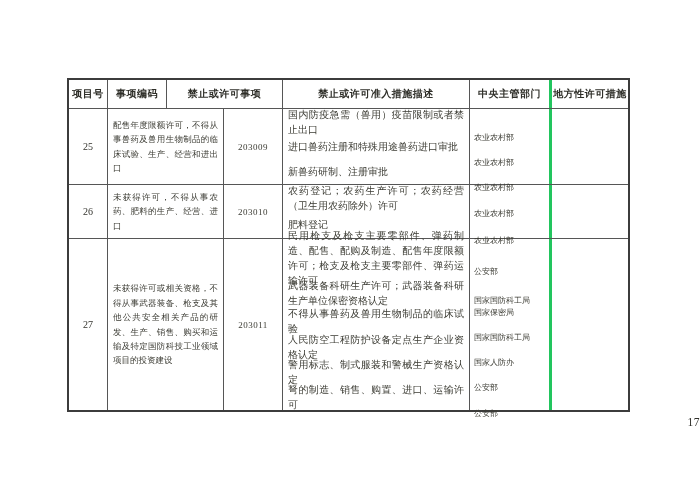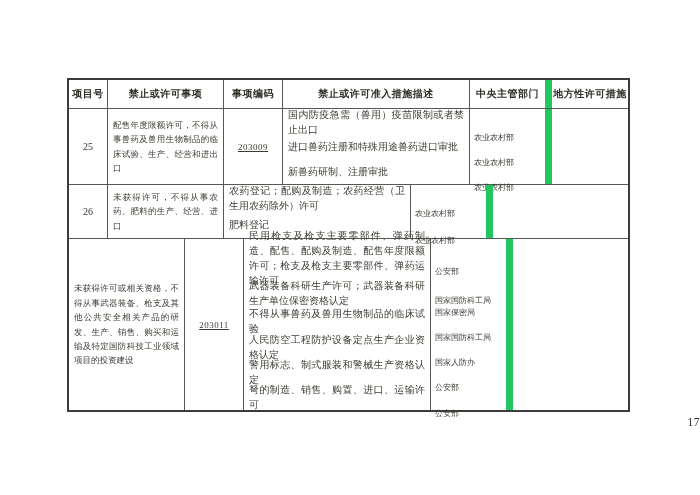--- a/index.html
+++ b/index.html
@@ -21,21 +21,21 @@
     display: flex;
     flex-direction: column;
     background: #fff;
   }
   .trow { display: flex; border-bottom: 1px solid #565656; flex: 0 0 auto; }
   .trow:last-child { border-bottom: none; }
   .cell { border-right: 1px solid #565656; overflow: hidden; }
   .c1 { width: 39px; }
   .c2 { width: 116px; }
   .c3 { width: 59px; }
-  .c45 { width: 269px; display: flex; flex-direction: column; border-right: 7px solid #22c55e; }
+  .c45 { width: 269px; display: flex; flex-direction: column; border-right: 3px solid #22c55e; }
   .c6 { width: 76px; border-right: none; }
   .hdr .hcell {
     font-weight: bold;
     font-size: 10px;
     color: #2e2e28;
     display: flex;
     align-items: center;
     justify-content: center;
     letter-spacing: 0.5px;
   }
@@ -52,21 +52,20 @@
     font-size: 8.5px;
     line-height: 1.7;
     padding: 2px 5px;
     display: flex; align-items: center;
     text-align: justify;
   }
   .codecell {
     font-size: 9px;
     display: flex; align-items: center; justify-content: center;
     letter-spacing: 0.5px;
-    text-decoration: underline;
   }
   .subrow { flex: 1 1 auto; display: flex; min-height: 0; }
   .mcell {
     width: 187px;
     border-right: 1px solid #565656;
     font-size: 10px;
     line-height: 1.5;
     padding: 1px 5px;
     display: flex; align-items: center;
     text-align: justify;
@@ -88,22 +87,22 @@
     color: #2f2f2a;
     letter-spacing: 0.5px;
   }
 </style>
 </head>
 <body>
 
 <div class="doc-table">
     <div class="trow hdr" style="height: 29px;">
       <div class="cell c1 hcell">项目号</div>
+      <div class="cell c3 hcell">事项编码</div>
       <div class="cell c2 hcell">禁止或许可事项</div>
-      <div class="cell c3 hcell">事项编码</div>
       <div class="c45">
         <div class="c4h hcell">禁止或许可准入措施描述</div>
         <div class="c5h hcell">中央主管部门</div>
       </div>
       <div class="cell c6 hcell">地方性许可措施</div>
     </div>
     <div class="trow" style="height: 76px;">
       <div class="cell c1 idcell">25</div>
       <div class="cell c2 itemcell">配售年度限额许可，不得从事兽药及兽用生物制品的临床试验、生产、经营和进出口</div>
       <div class="cell c3 codecell">203009</div>
@@ -125,37 +124,39 @@
           <div class="dcell">
             <div>农业农村部</div>
           </div>
         </div>
       </div>
       <div class="cell c6 localcell"></div>
     </div>
     <div class="trow" style="height: 54px;">
       <div class="cell c1 idcell">26</div>
       <div class="cell c2 itemcell">未获得许可，不得从事农药、肥料的生产、经营、进口</div>
-      <div class="c45">
-        <div class="subrow">
-          <div class="mcell">农药登记；配购及制造；农药经营（卫生用农药除外）许可</div>
+      <div class="cell c3 codecell">203010</div>
+      <div class="c45">
+        <div class="subrow">
+          <div class="mcell">农药登记；农药生产许可；农药经营（卫生用农药除外）许可</div>
           <div class="dcell">
             <div>农业农村部</div>
           </div>
         </div>
         <div class="subrow">
           <div class="mcell">肥料登记</div>
           <div class="dcell">
             <div>农业农村部</div>
           </div>
         </div>
       </div>
       <div class="cell c6 localcell"></div>
     </div>
     <div class="trow" style="height: 171px;">
+      <div class="cell c1 idcell">27</div>
       <div class="cell c2 itemcell">未获得许可或相关资格，不得从事武器装备、枪支及其他公共安全相关产品的研发、生产、销售、购买和运输及特定国防科技工业领域项目的投资建设</div>
       <div class="cell c3 codecell">203011</div>
       <div class="c45">
         <div class="subrow">
           <div class="mcell">民用枪支及枪支主要零部件、弹药制造、配售、配购及制造、配售年度限额许可；枪支及枪支主要零部件、弹药运输许可</div>
           <div class="dcell">
             <div>公安部</div>
           </div>
         </div>
         <div class="subrow">

